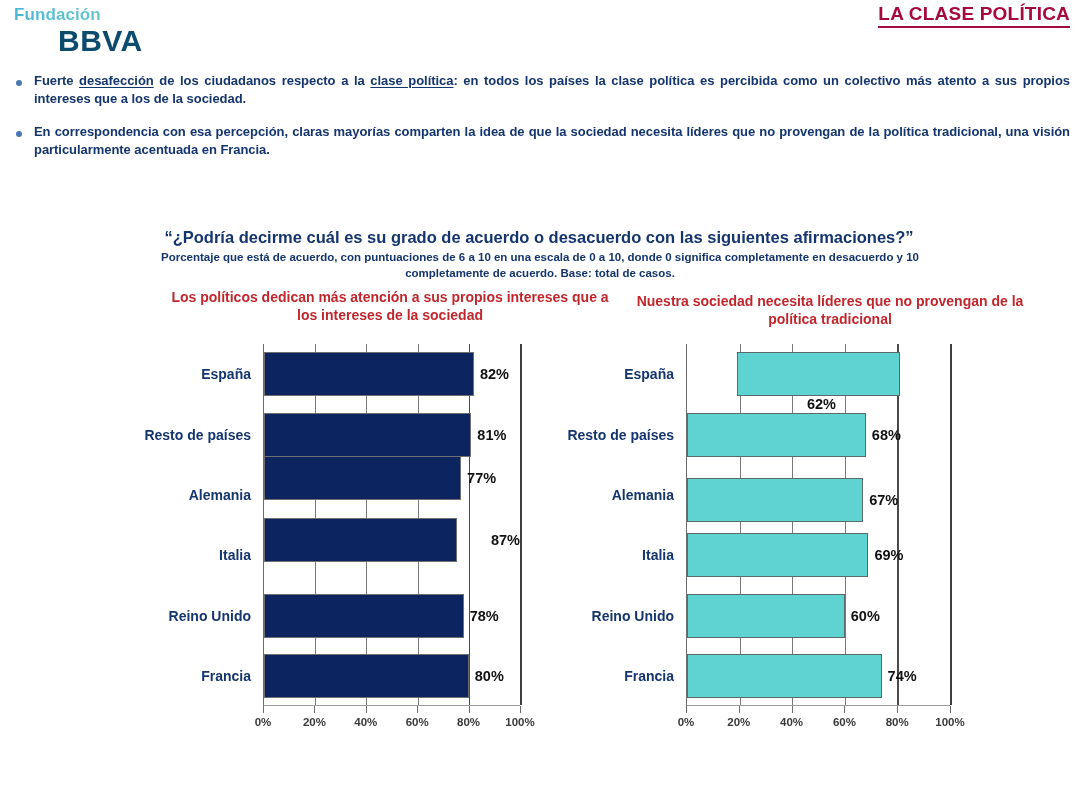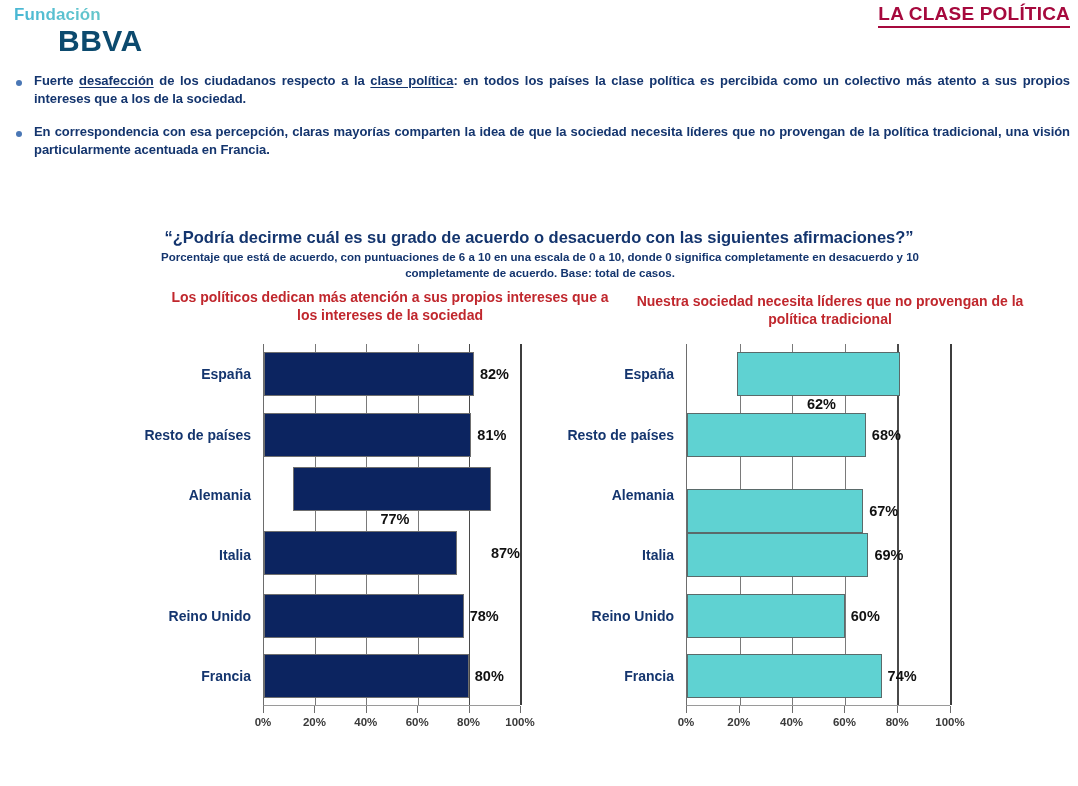--- a/index.html
+++ b/index.html
@@ -176,25 +176,25 @@
         </div>
       <div class="rows">
           <div class="row" style="top: 8.16667px;">
             <div class="bar navy" style="width: calc(82%);"></div>
             <span class="bar-value">82%</span>
           </div>
           <div class="row" style="top: 68.5px;">
             <div class="bar navy" style="width: calc(81%);"></div>
             <span class="bar-value">81%</span>
           </div>
-          <div class="row" style="top: 123px; flex-direction: column;">
+          <div class="row" style="top: 112px;">
             <div class="bar navy" style="width: calc(77%);"></div>
             <span class="bar-value">77%</span>
           </div>
-          <div class="row" style="top: 187px; gap: 28px;">
+          <div class="row" style="top: 174px; gap: 28px;">
             <div class="bar navy" style="width: calc(87%);"></div>
             <span class="bar-value">87%</span>
           </div>
           <div class="row" style="top: 249.5px;">
             <div class="bar navy" style="width: calc(78%);"></div>
             <span class="bar-value">78%</span>
           </div>
           <div class="row" style="top: 309.833px;">
             <div class="bar navy" style="width: calc(80%);"></div>
             <span class="bar-value">80%</span>
@@ -236,21 +236,21 @@
         </div>
       <div class="rows">
           <div class="row" style="top: 8.16667px; flex-direction: column;">
             <div class="bar teal" style="width: calc(62%);"></div>
             <span class="bar-value">62%</span>
           </div>
           <div class="row" style="top: 68.5px;">
             <div class="bar teal" style="width: calc(68%);"></div>
             <span class="bar-value">68%</span>
           </div>
-          <div class="row" style="top: 145px; text-align: center;">
+          <div class="row" style="top: 134px; text-align: center;">
             <div class="bar teal" style="width: calc(67%);"></div>
             <span class="bar-value">67%</span>
           </div>
           <div class="row" style="top: 189.167px;">
             <div class="bar teal" style="width: calc(69%);"></div>
             <span class="bar-value">69%</span>
           </div>
           <div class="row" style="top: 249.5px;">
             <div class="bar teal" style="width: calc(60%);"></div>
             <span class="bar-value">60%</span>

